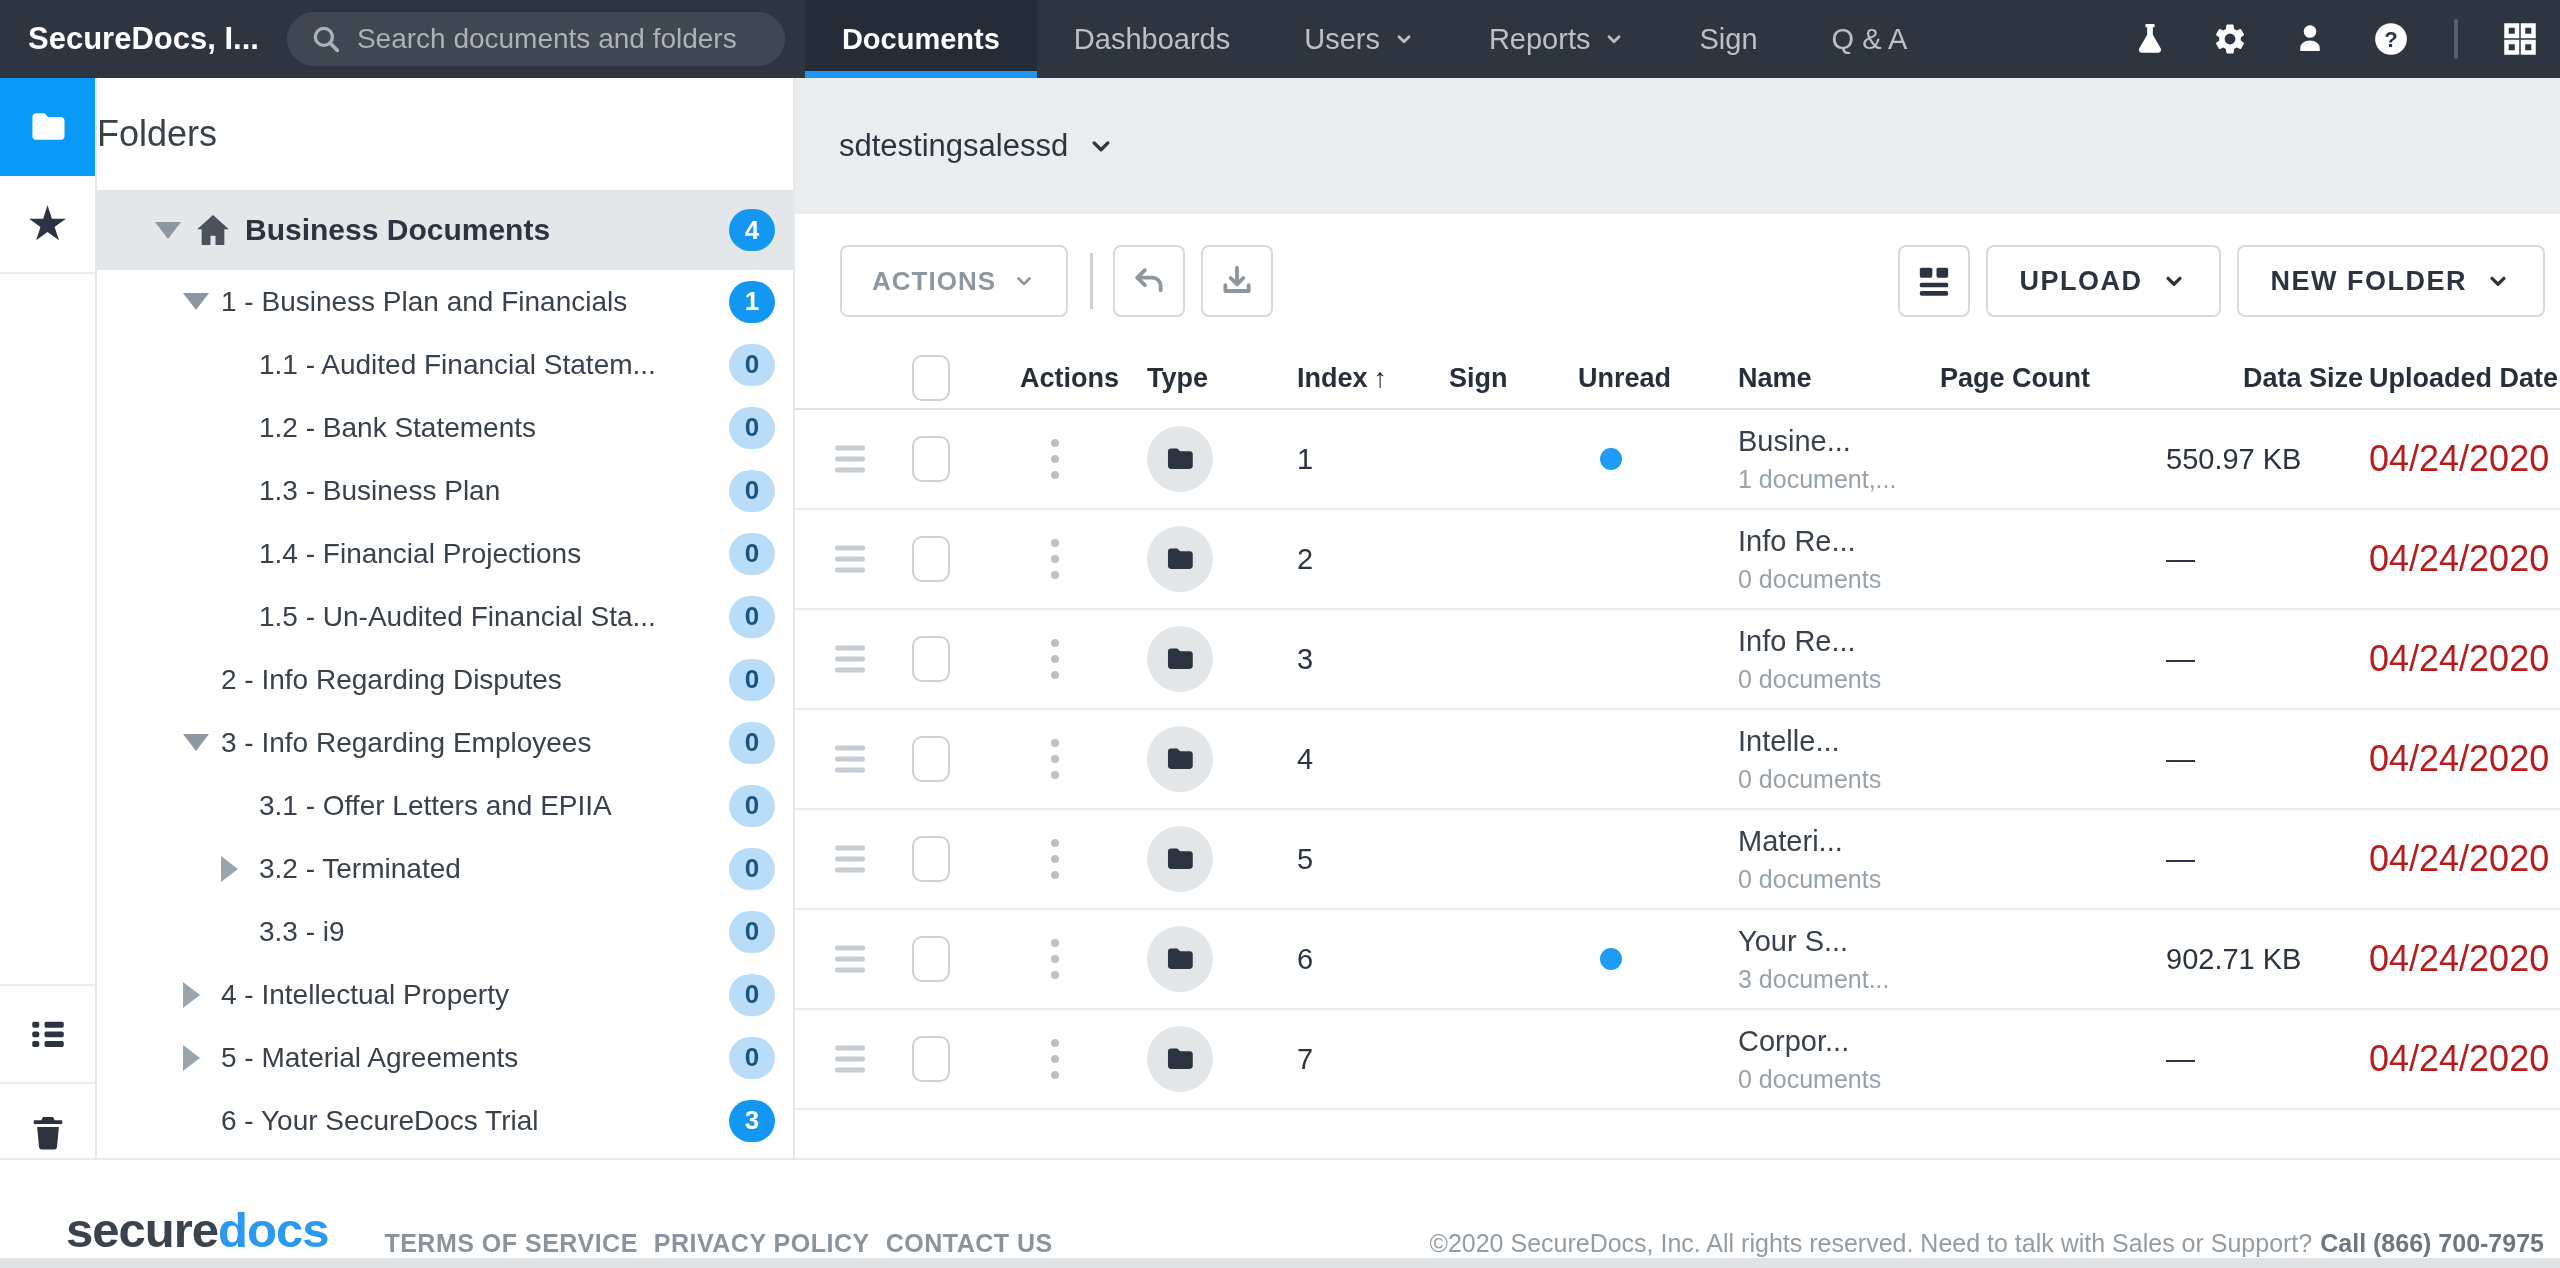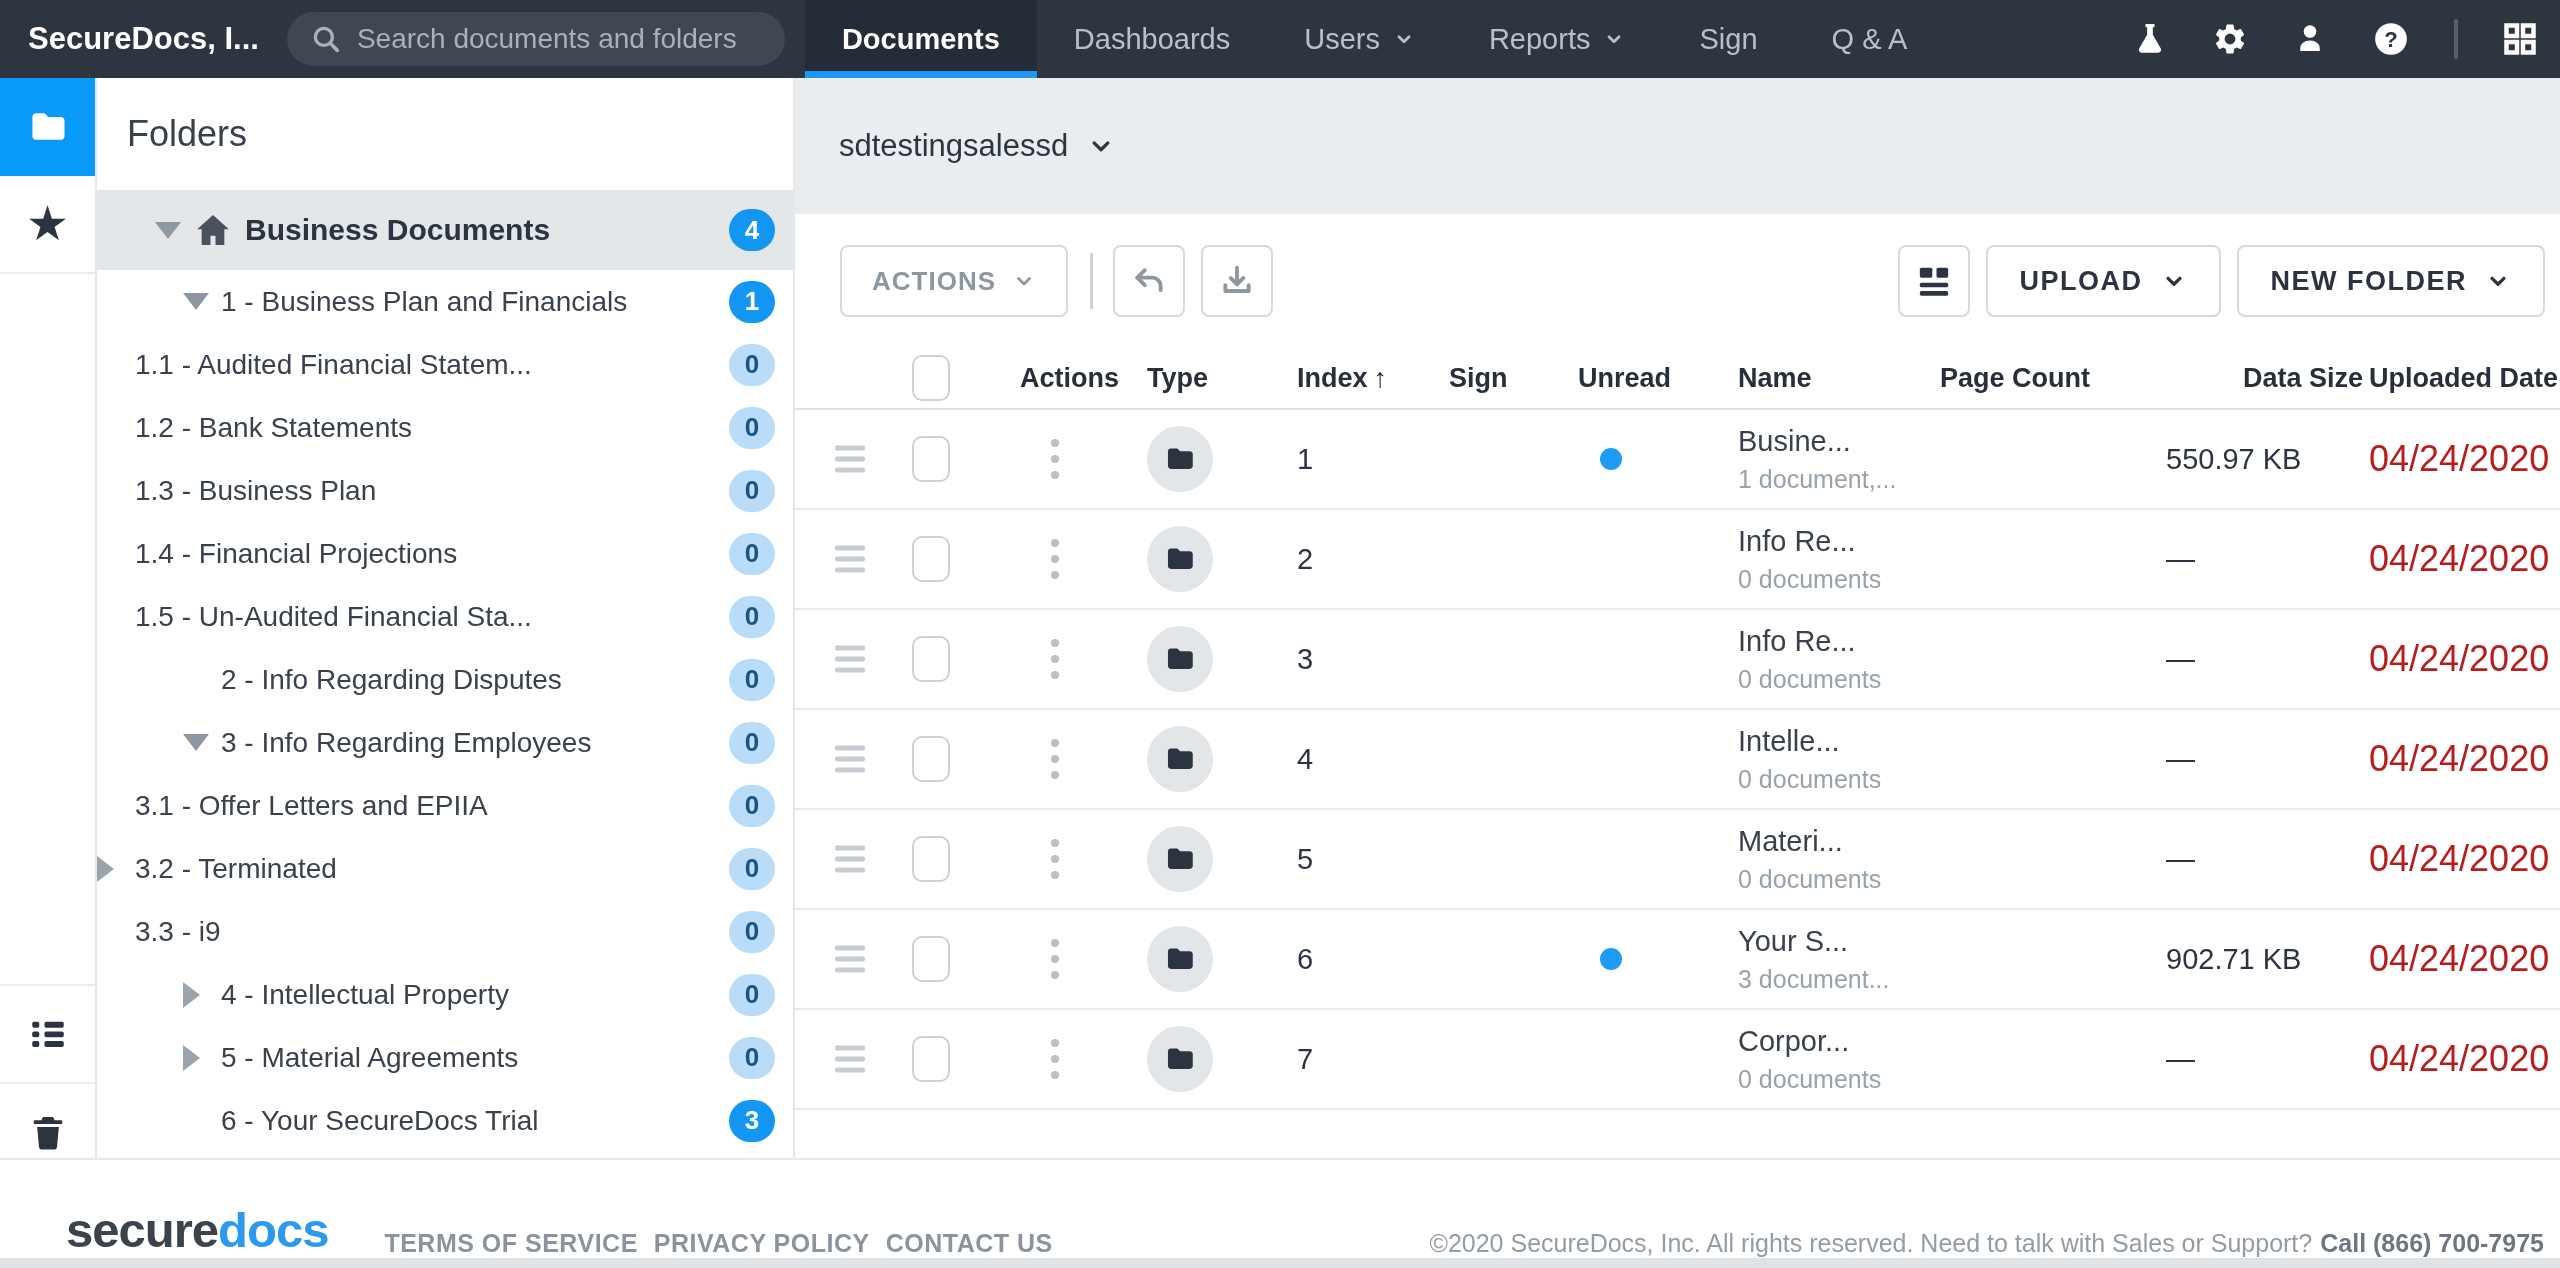--- a/index.html
+++ b/index.html
@@ -36,32 +36,32 @@
   .rail-item { height:98px; display:flex; align-items:center; justify-content:center; flex:none; }
   .rail-item.active { background:#0999f6; }
   .rail-item.b-bottom { border-bottom:2px solid #e9edf0; }
   .rail-item.b-top { border-top:2px solid #e9edf0; }
   .rail-spacer { flex:1; }
   .star-glyph { font-size:48px; color:#2b3440; line-height:1; }
 
   
   .folders { position:absolute; left:97px; top:0; width:698px; bottom:0; background:#fff;
              border-right:2px solid #e4e8eb; overflow:hidden; }
-  .folders-header { height:112px; display:flex; align-items:center; padding-left:30px;
+  .folders-header { height:112px; display:flex; align-items:center; 
                     font-size:36px; color:#39424c; }
   .tree-row { position:relative; height:63px; display:flex; align-items:center; }
   .tree-row.selected { height:80px; background:#e3e7ea; }
   .tree-row.selected .t-label { font-weight:bold; font-size:30px; color:#2b3440; }
   .t-label { font-size:28px; color:#39424c; white-space:nowrap; overflow:hidden; }
   .expander { width:38px; flex:none; display:flex; align-items:center; }
   .tri-down { width:0; height:0; border-left:13px solid transparent; border-right:13px solid transparent;
               border-top:17px solid #8d97a1; }
   .tri-right { width:0; height:0; border-top:13px solid transparent; border-bottom:13px solid transparent;
                border-left:17px solid #9aa4ad; }
-  .lvl0 { padding-left:58px; } .lvl1 { padding-left:86px; } .lvl2 { }
+  .lvl0 { padding-left:58px; } .lvl1 { padding-left:86px; } .lvl2 { padding-left:124px; }
   .home { width:52px; flex:none; display:flex; align-items:center; }
   .badge { position:absolute; right:18px; top:50%; transform:translateY(-50%); min-width:46px; height:42px;
            border-radius:21px; display:flex; align-items:center; justify-content:center;
            font-size:26px; font-weight:bold; padding:0 10px; }
   .badge.solid { background:#1497f3; color:#fff; }
   .badge.light { background:#b9ddf9; color:#1a5483; }
 
   
   .main { position:absolute; left:795px; top:0; right:0; bottom:0; background:#fff; }
   .breadcrumb { height:136px; background:#e9edf0; display:flex; align-items:center; padding-left:44px; }

